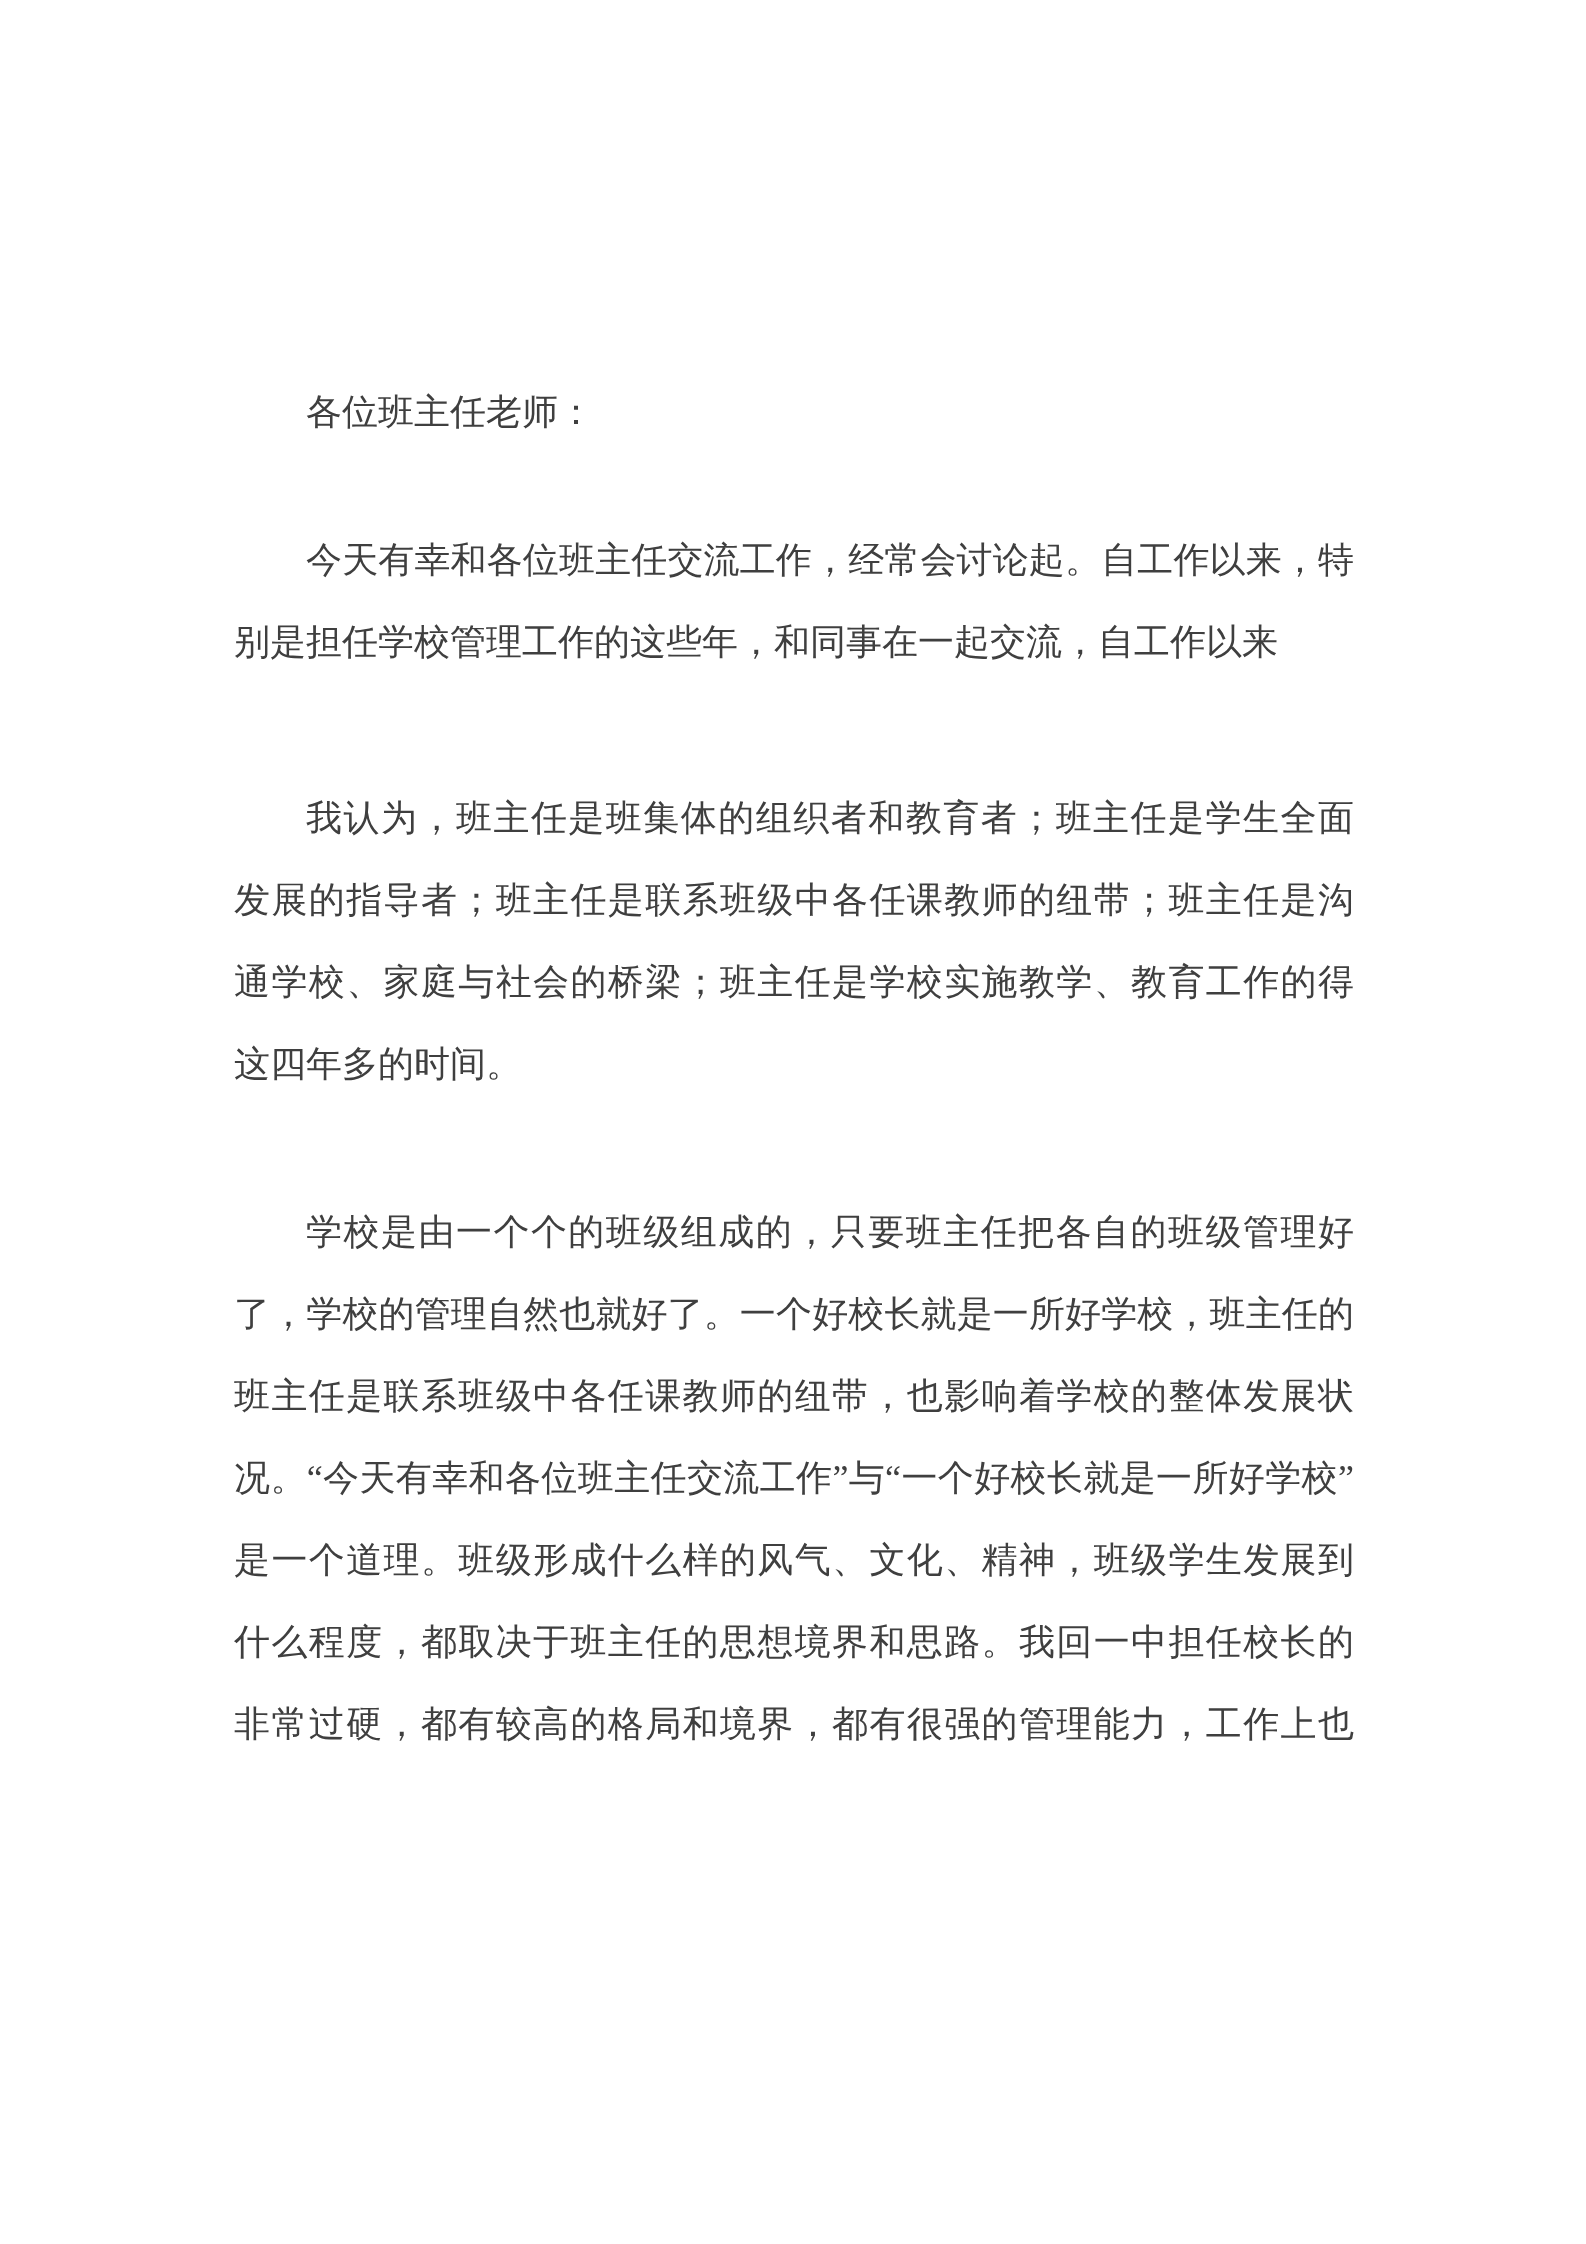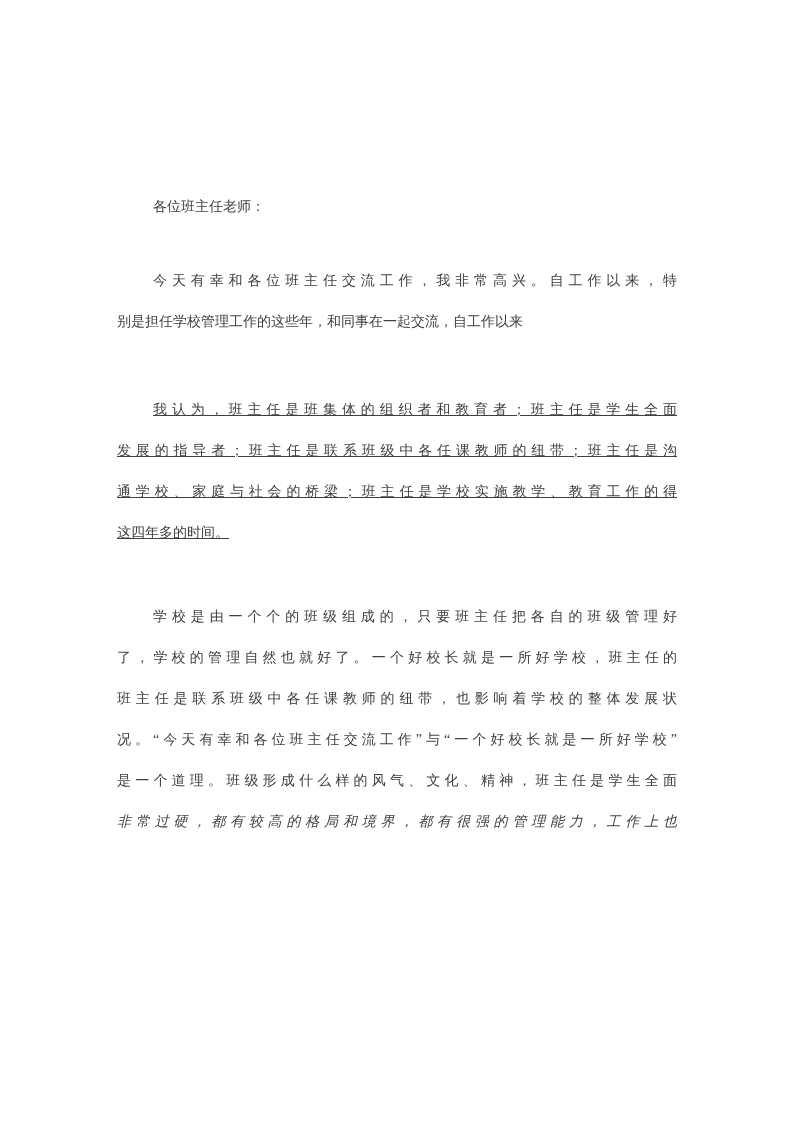--- a/index.html
+++ b/index.html
@@ -22,59 +22,60 @@
     width: 560px;
     padding-top: 186px;
     color: #3f3f3f;
   }
   .paragraph {
     margin: 0;
   }
   
   .paragraph:nth-child(1) { margin-bottom: 33px; }
   .paragraph:nth-child(2) { margin-bottom: 47px; }
-  .paragraph:nth-child(3) { margin-bottom: 43px; text-decoration: underline; }
+  .paragraph:nth-child(3) { margin-bottom: 43px; }
   .line {
     height: 41px;
     line-height: 41px;
-    font-size: 14px;
+    font-size: 18px;
     letter-spacing: 0;
     white-space: nowrap;
     text-align: justify;
     text-align-last: justify;
   }
   
   .line:first-child { text-indent: 36px; }
   
   .line:last-child { text-align-last: left; }
   
   .paragraph:nth-child(1) .line { text-align-last: left; }
   
-  .paragraph:nth-child(4) .line:last-child { text-align-last: justify; font-style: italic; }
+  .paragraph:nth-child(4) .line:last-child { text-align-last: justify; }
 </style>
 </head>
 <body>
 
 <div class="page">
   <div class="doc" id="doc-text">
       <div class="paragraph">
         <div class="line">各位班主任老师：</div>
       </div>
       <div class="paragraph">
-        <div class="line">今天有幸和各位班主任交流工作，我非常高兴。自工作以来，特</div>
+        <div class="line">今天有幸和各位班主任交流工作，经常会讨论起。自工作以来，特</div>
         <div class="line">别是担任学校管理工作的这些年，和同事在一起交流，自工作以来</div>
       </div>
       <div class="paragraph">
         <div class="line">我认为，班主任是班集体的组织者和教育者；班主任是学生全面</div>
         <div class="line">发展的指导者；班主任是联系班级中各任课教师的纽带；班主任是沟</div>
         <div class="line">通学校、家庭与社会的桥梁；班主任是学校实施教学、教育工作的得</div>
         <div class="line">这四年多的时间。</div>
       </div>
       <div class="paragraph">
         <div class="line">学校是由一个个的班级组成的，只要班主任把各自的班级管理好</div>
         <div class="line">了，学校的管理自然也就好了。一个好校长就是一所好学校，班主任的</div>
         <div class="line">班主任是联系班级中各任课教师的纽带，也影响着学校的整体发展状</div>
         <div class="line">况。“今天有幸和各位班主任交流工作”与“一个好校长就是一所好学校”</div>
-        <div class="line">是一个道理。班级形成什么样的风气、文化、精神，班主任是学生全面</div>
+        <div class="line">是一个道理。班级形成什么样的风气、文化、精神，班级学生发展到</div>
+        <div class="line">什么程度，都取决于班主任的思想境界和思路。我回一中担任校长的</div>
         <div class="line">非常过硬，都有较高的格局和境界，都有很强的管理能力，工作上也</div>
       </div>
     </div>
 </div>
 
 </body></html>

